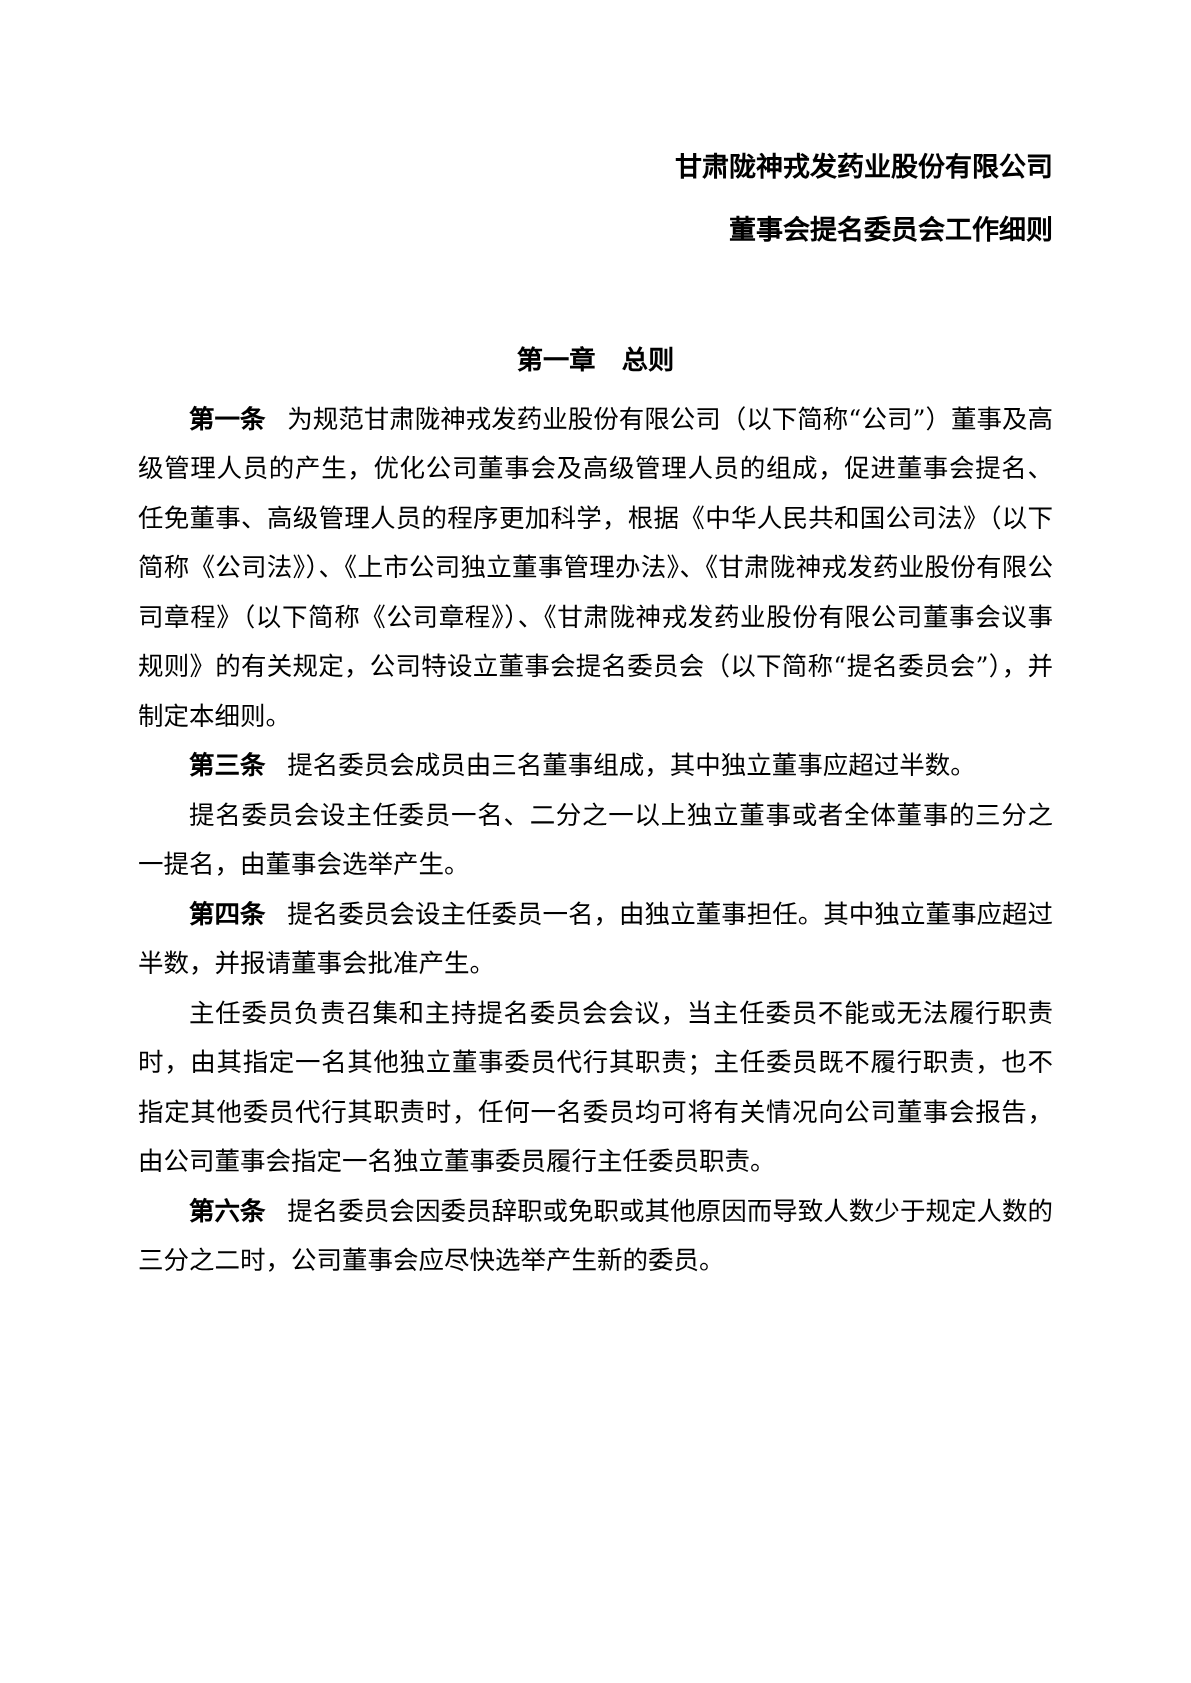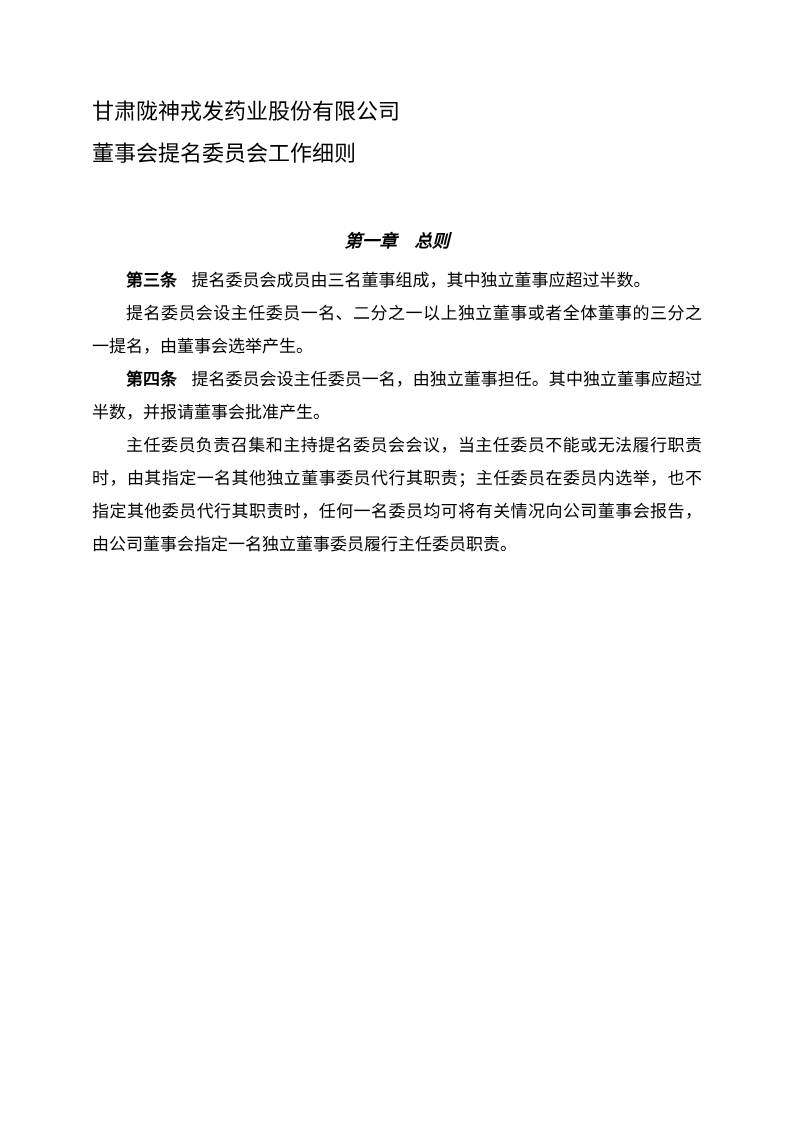--- a/index.html
+++ b/index.html
@@ -13,35 +13,34 @@
     height: 1122px;
     margin: 0 auto;
     background: #ffffff;
     box-sizing: border-box;
     padding: 98px 92px 40px 92px;
     font-family: "DejaVu Serif", "Liberation Serif", serif;
     color: #000000;
     overflow: hidden;
   }
   .doc-title {
-    text-align: left;
-    font-weight: normal;
-    font-size: 22px;
+    text-align: right;
+    font-weight: bold;
+    font-size: 18px;
     line-height: 28px;
     margin: 0;
   }
   .doc-title-1 { margin-bottom: 14px; }
   .doc-title-2 { margin-bottom: 60px; }
   .chapter-heading {
     text-align: center;
     font-weight: bold;
     font-size: 17.5px;
     line-height: 26px;
     margin: 12px 0 10px 0;
-    font-style: italic;
   }
   .para {
     margin: 0;
     font-size: 17px;
     line-height: 33px;
     text-align: justify;
     text-indent: 2em;
     word-break: break-all;
   }
   .article-label {
@@ -50,18 +49,20 @@
   }
 </style>
 </head>
 <body>
 
 <div class="page">
   <h1 class="doc-title doc-title-1">甘肃陇神戎发药业股份有限公司</h1>
   <h1 class="doc-title doc-title-2">董事会提名委员会工作细则</h1>
   <div id="doc-body">
       <h2 class="chapter-heading">第一章　总则</h2>
+      <p class="para"><span class="article-label">第一条</span><span>为规范甘肃陇神戎发药业股份有限公司（以下简称“公司”）董事及高级管理人员的产生，优化公司董事会及高级管理人员的组成，促进董事会提名、任免董事、高级管理人员的程序更加科学，根据《中华人民共和国公司法》（以下简称《公司法》）、《上市公司独立董事管理办法》、《甘肃陇神戎发药业股份有限公司章程》（以下简称《公司章程》）、《甘肃陇神戎发药业股份有限公司董事会议事规则》的有关规定，公司特设立董事会提名委员会（以下简称“提名委员会”），并制定本细则。</span></p>
       <p class="para"><span class="article-label">第三条</span><span>提名委员会成员由三名董事组成，其中独立董事应超过半数。</span></p>
       <p class="para"><span>提名委员会设主任委员一名、二分之一以上独立董事或者全体董事的三分之一提名，由董事会选举产生。</span></p>
       <p class="para"><span class="article-label">第四条</span><span>提名委员会设主任委员一名，由独立董事担任。其中独立董事应超过半数，并报请董事会批准产生。</span></p>
-      <p class="para"><span>主任委员负责召集和主持提名委员会会议，当主任委员不能或无法履行职责时，由其指定一名其他独立董事委员代行其职责；主任委员在委员内选举，也不指定其他委员代行其职责时，任何一名委员均可将有关情况向公司董事会报告，由公司董事会指定一名独立董事委员履行主任委员职责。</span></p>
+      <p class="para"><span>主任委员负责召集和主持提名委员会会议，当主任委员不能或无法履行职责时，由其指定一名其他独立董事委员代行其职责；主任委员既不履行职责，也不指定其他委员代行其职责时，任何一名委员均可将有关情况向公司董事会报告，由公司董事会指定一名独立董事委员履行主任委员职责。</span></p>
+      <p class="para"><span class="article-label">第六条</span><span>提名委员会因委员辞职或免职或其他原因而导致人数少于规定人数的三分之二时，公司董事会应尽快选举产生新的委员。</span></p>
     </div>
 </div>
 
 </body></html>

